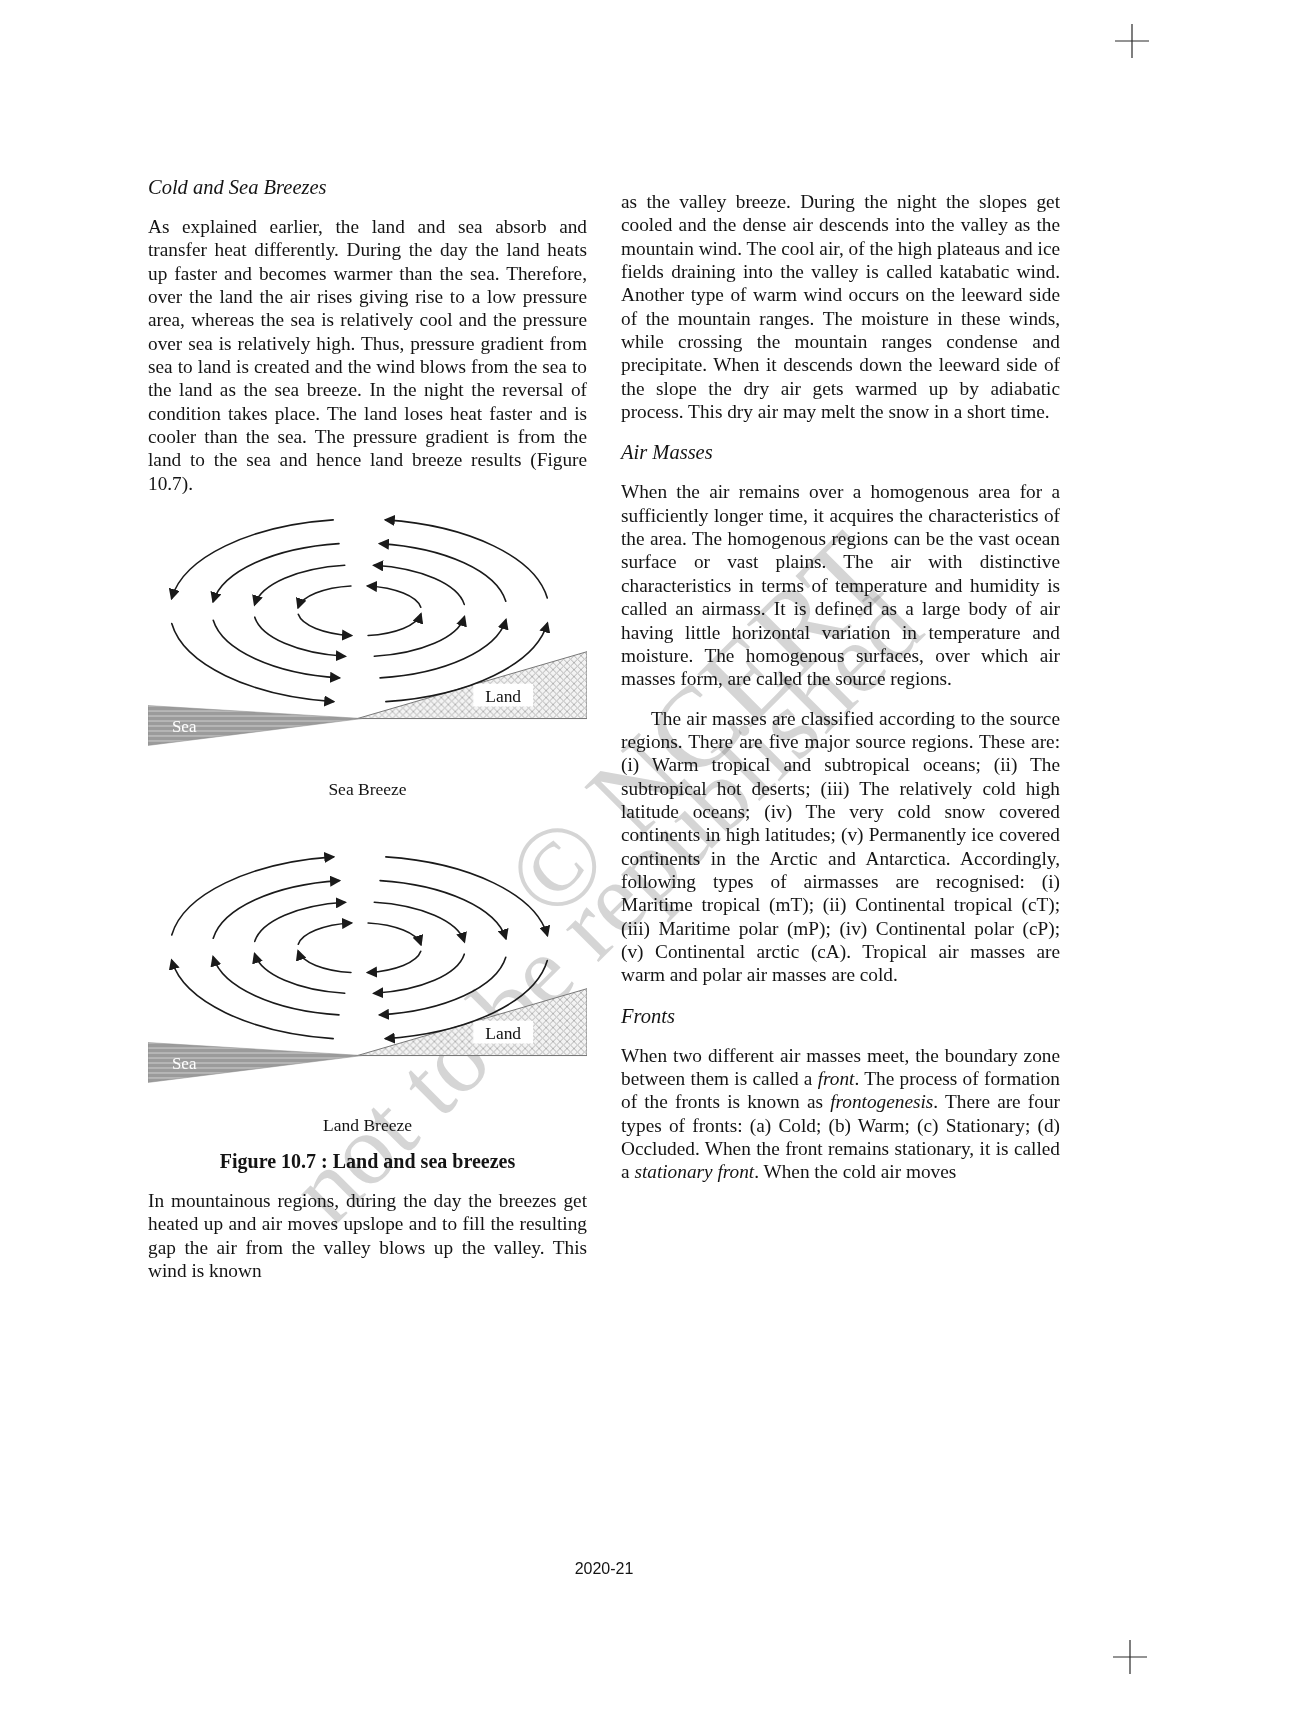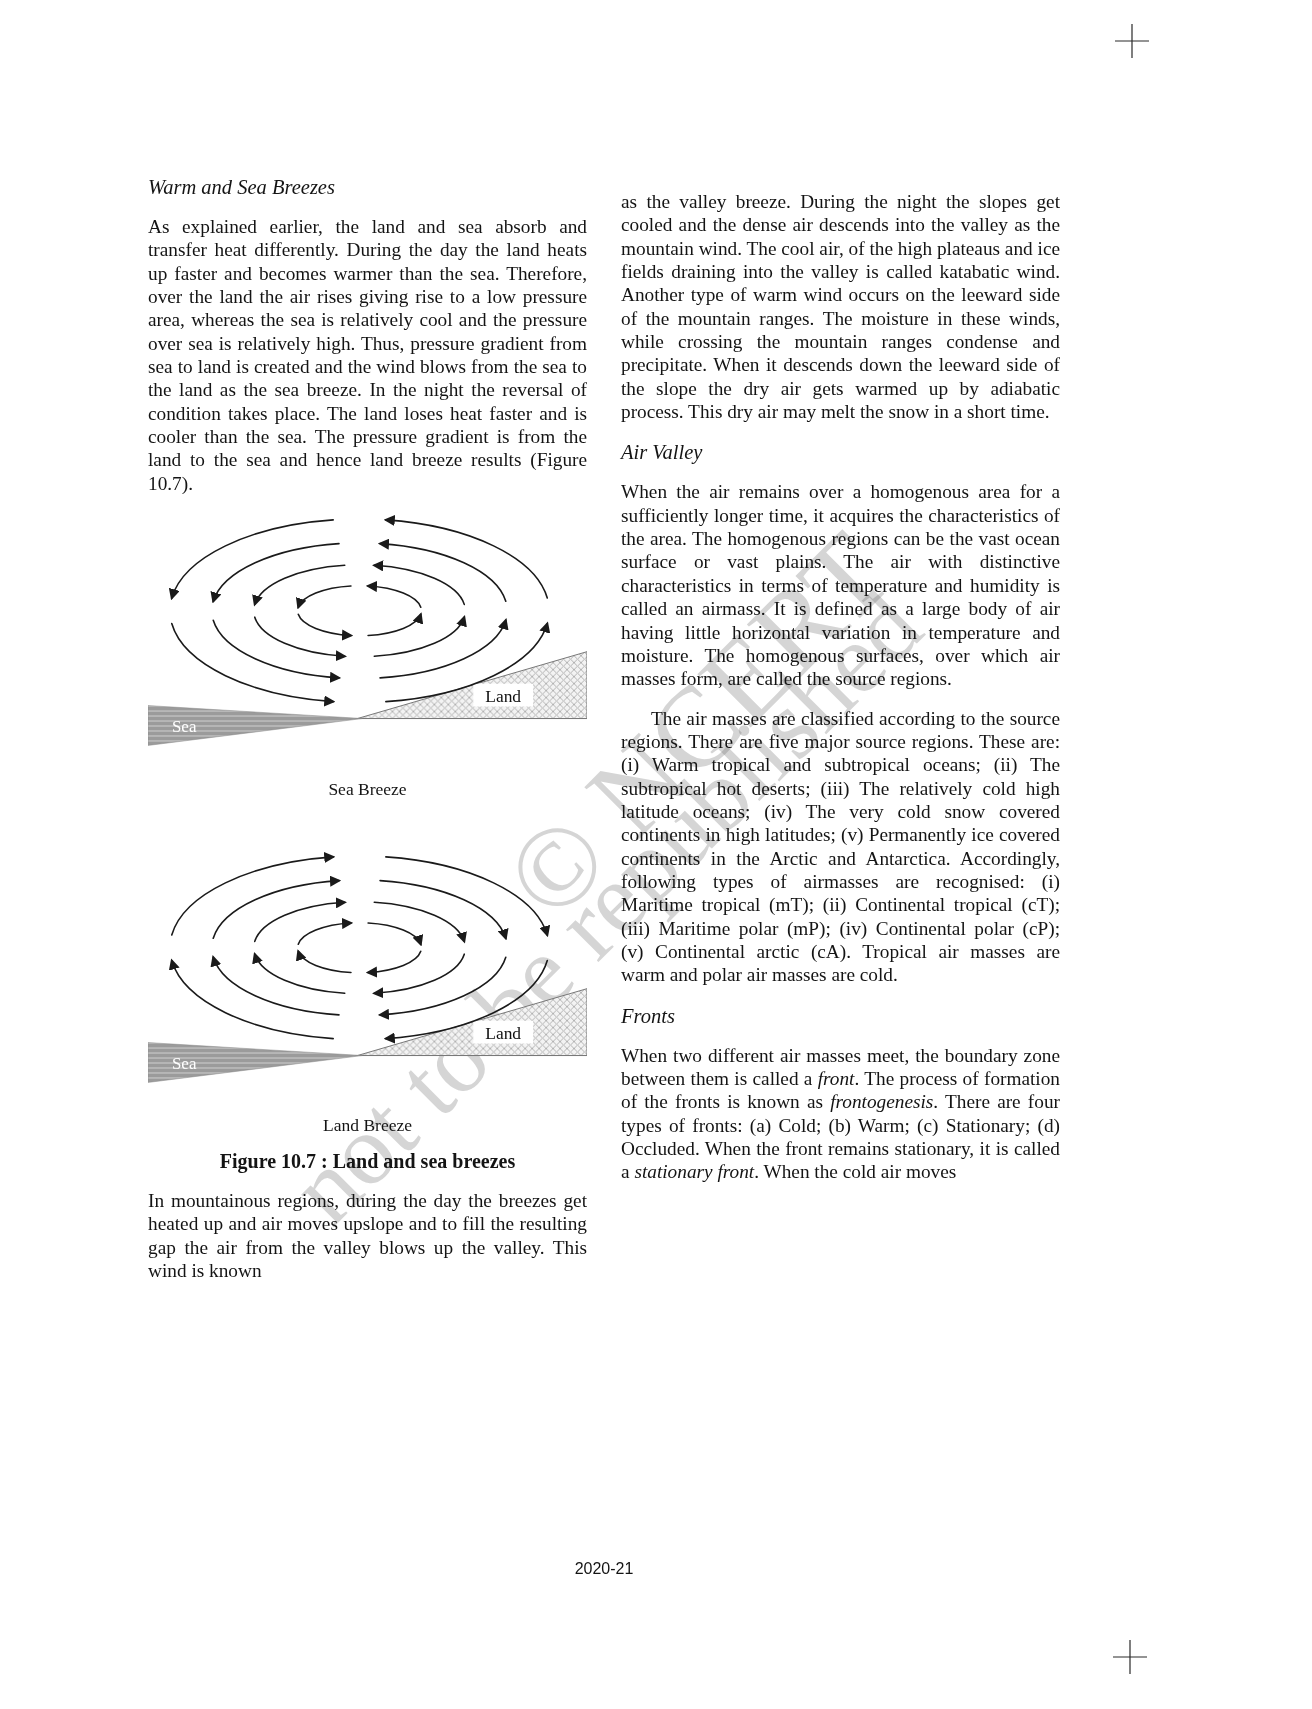--- a/index.html
+++ b/index.html
@@ -72,21 +72,21 @@
   <svg class="crop crop-br" width="38" height="38" viewBox="0 0 38 38">
     <path d="M19 2 V36 M2 19 H36" stroke="#2a2a2a" stroke-width="1.2" fill="none"></path>
   </svg>
 
   <div class="content">
 
 
     <div class="columns">
 
       <div class="col">
-        <h2 class="sect">Warm and Sea Breezes</h2>
+        <h2 class="sect">Cold and Sea Breezes</h2>
         <p class="body">As explained earlier, the land and sea absorb and transfer heat differently. During the day the land heats up faster and becomes warmer than the sea. Therefore, over the land the air rises giving rise to a low pressure area, whereas the sea is relatively cool and the pressure over sea is relatively high. Thus, pressure gradient from sea to land is created and the wind blows from the sea to the land as the sea breeze. In the night the reversal of condition takes place. The land loses heat faster and is cooler than the sea. The pressure gradient is from the land to the sea and hence land breeze results (Figure 10.7).</p>
 
         <figure>
 
           <div class="diagram">
             <svg class="breeze" viewBox="0 0 440 252">
               <defs>
                 <marker id="ah" viewBox="0 0 10 10" refX="8" refY="5" markerWidth="7" markerHeight="7" orient="auto">
                   <path d="M0,0 L10,5 L0,10 z" fill="#1a1a1a"></path>
                 </marker>
@@ -159,21 +159,21 @@
 
           <figcaption>Figure 10.7 : Land and sea breezes</figcaption>
         </figure>
 
         <p class="body">In mountainous regions, during the day the breezes get heated up and air moves upslope and to fill the resulting gap the air from the valley blows up the valley. This wind is known</p>
       </div>
 
       <div class="col">
         <p class="body">as the valley breeze. During the night the slopes get cooled and the dense air descends into the valley as the mountain wind. The cool air, of the high plateaus and ice fields draining into the valley is called katabatic wind. Another type of warm wind occurs on the leeward side of the mountain ranges. The moisture in these winds, while crossing the mountain ranges condense and precipitate. When it descends down the leeward side of the slope the dry air gets warmed up by adiabatic process. This dry air may melt the snow in a short time.</p>
 
-        <h2 class="sect">Air Valley</h2>
+        <h2 class="sect">Air Masses</h2>
         <p class="body">When the air remains over a homogenous area for a sufficiently longer time, it acquires the characteristics of the area. The homogenous regions can be the vast ocean surface or vast plains. The air with distinctive characteristics in terms of temperature and humidity is called an airmass. It is defined as a large body of air having little horizontal variation in temperature and moisture. The homogenous surfaces, over which air masses form, are called the source regions.</p>
         <p class="body indent">The air masses are classified according to the source regions. There are five major source regions. These are: (i) Warm tropical and subtropical oceans; (ii) The subtropical hot deserts; (iii) The relatively cold high latitude oceans; (iv) The very cold snow covered continents in high latitudes; (v) Permanently ice covered continents in the Arctic and Antarctica. Accordingly, following types of airmasses are recognised: (i) Maritime tropical (mT); (ii) Continental tropical (cT); (iii) Maritime polar (mP); (iv) Continental polar (cP); (v) Continental arctic (cA). Tropical air masses are warm and polar air masses are cold.</p>
 
         <h2 class="sect">Fronts</h2>
         <p class="body"><span>When two different air masses meet, the boundary zone between them is called a </span><span class="it">front</span><span>. The process of formation of the fronts is known as </span><span class="it">frontogenesis</span><span>. There are four types of fronts: (a) Cold; (b) Warm; (c) Stationary; (d) Occluded. When the front remains stationary, it is called a </span><span class="it">stationary front</span><span>. When the cold air moves</span></p>
       </div>
 
     </div>
   </div>
 

